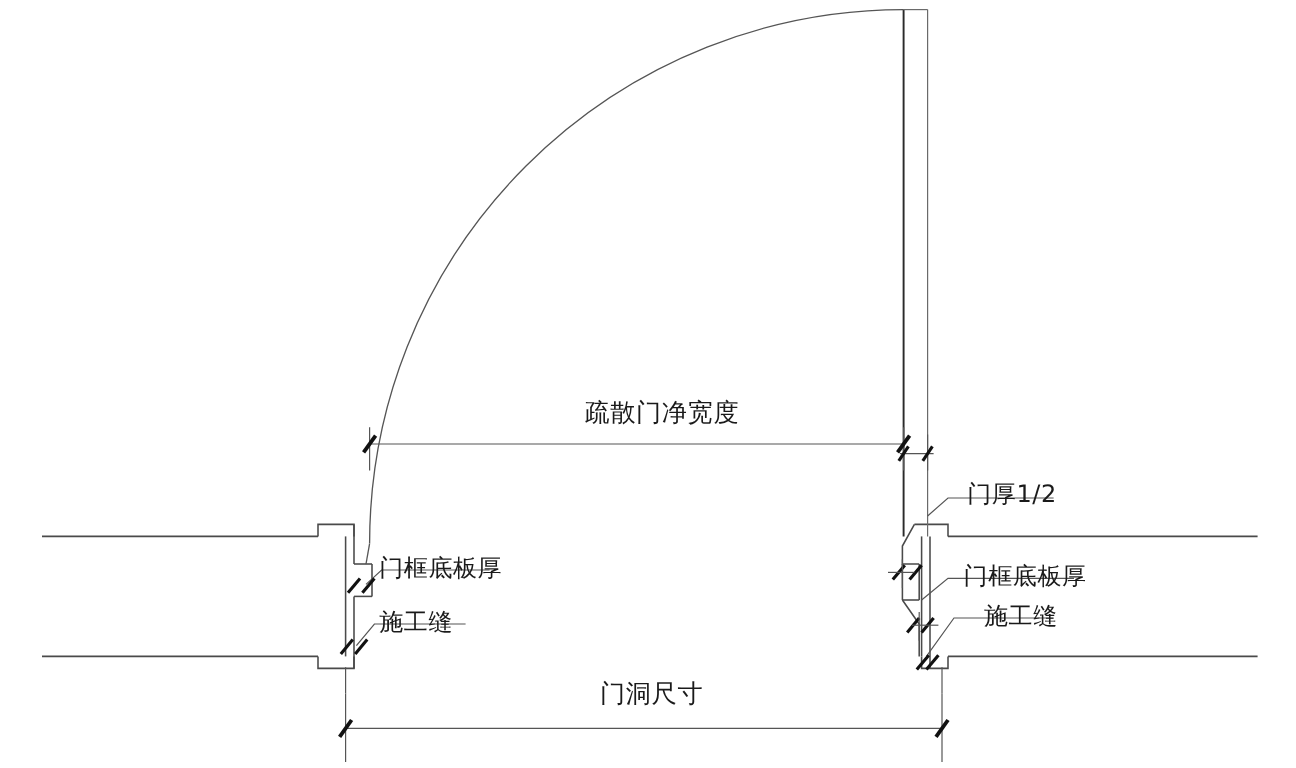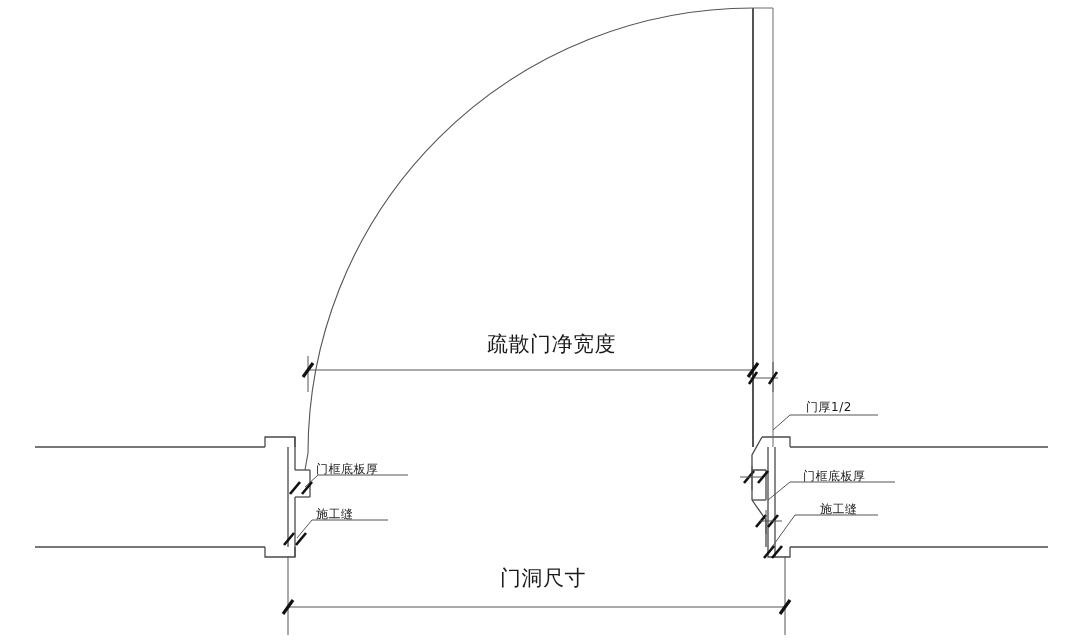--- a/index.html
+++ b/index.html
@@ -33,21 +33,21 @@
     font-family: "DejaVu Sans", "Liberation Sans", sans-serif;
     color: #1a1a1a;
     white-space: nowrap;
     line-height: 1;
     letter-spacing: 0.5px;
   }
   .label-lg {
     font-size: 21px;
   }
   .label-md {
-    font-size: 12px;
+    font-size: 20px;
   }
 </style>
 </head>
 <body>
 
 <div id="drawing-root">
 
   <svg id="cad-svg" viewBox="0 0 1080 640" xmlns="http://www.w3.org/2000/svg">
 
     <defs>

